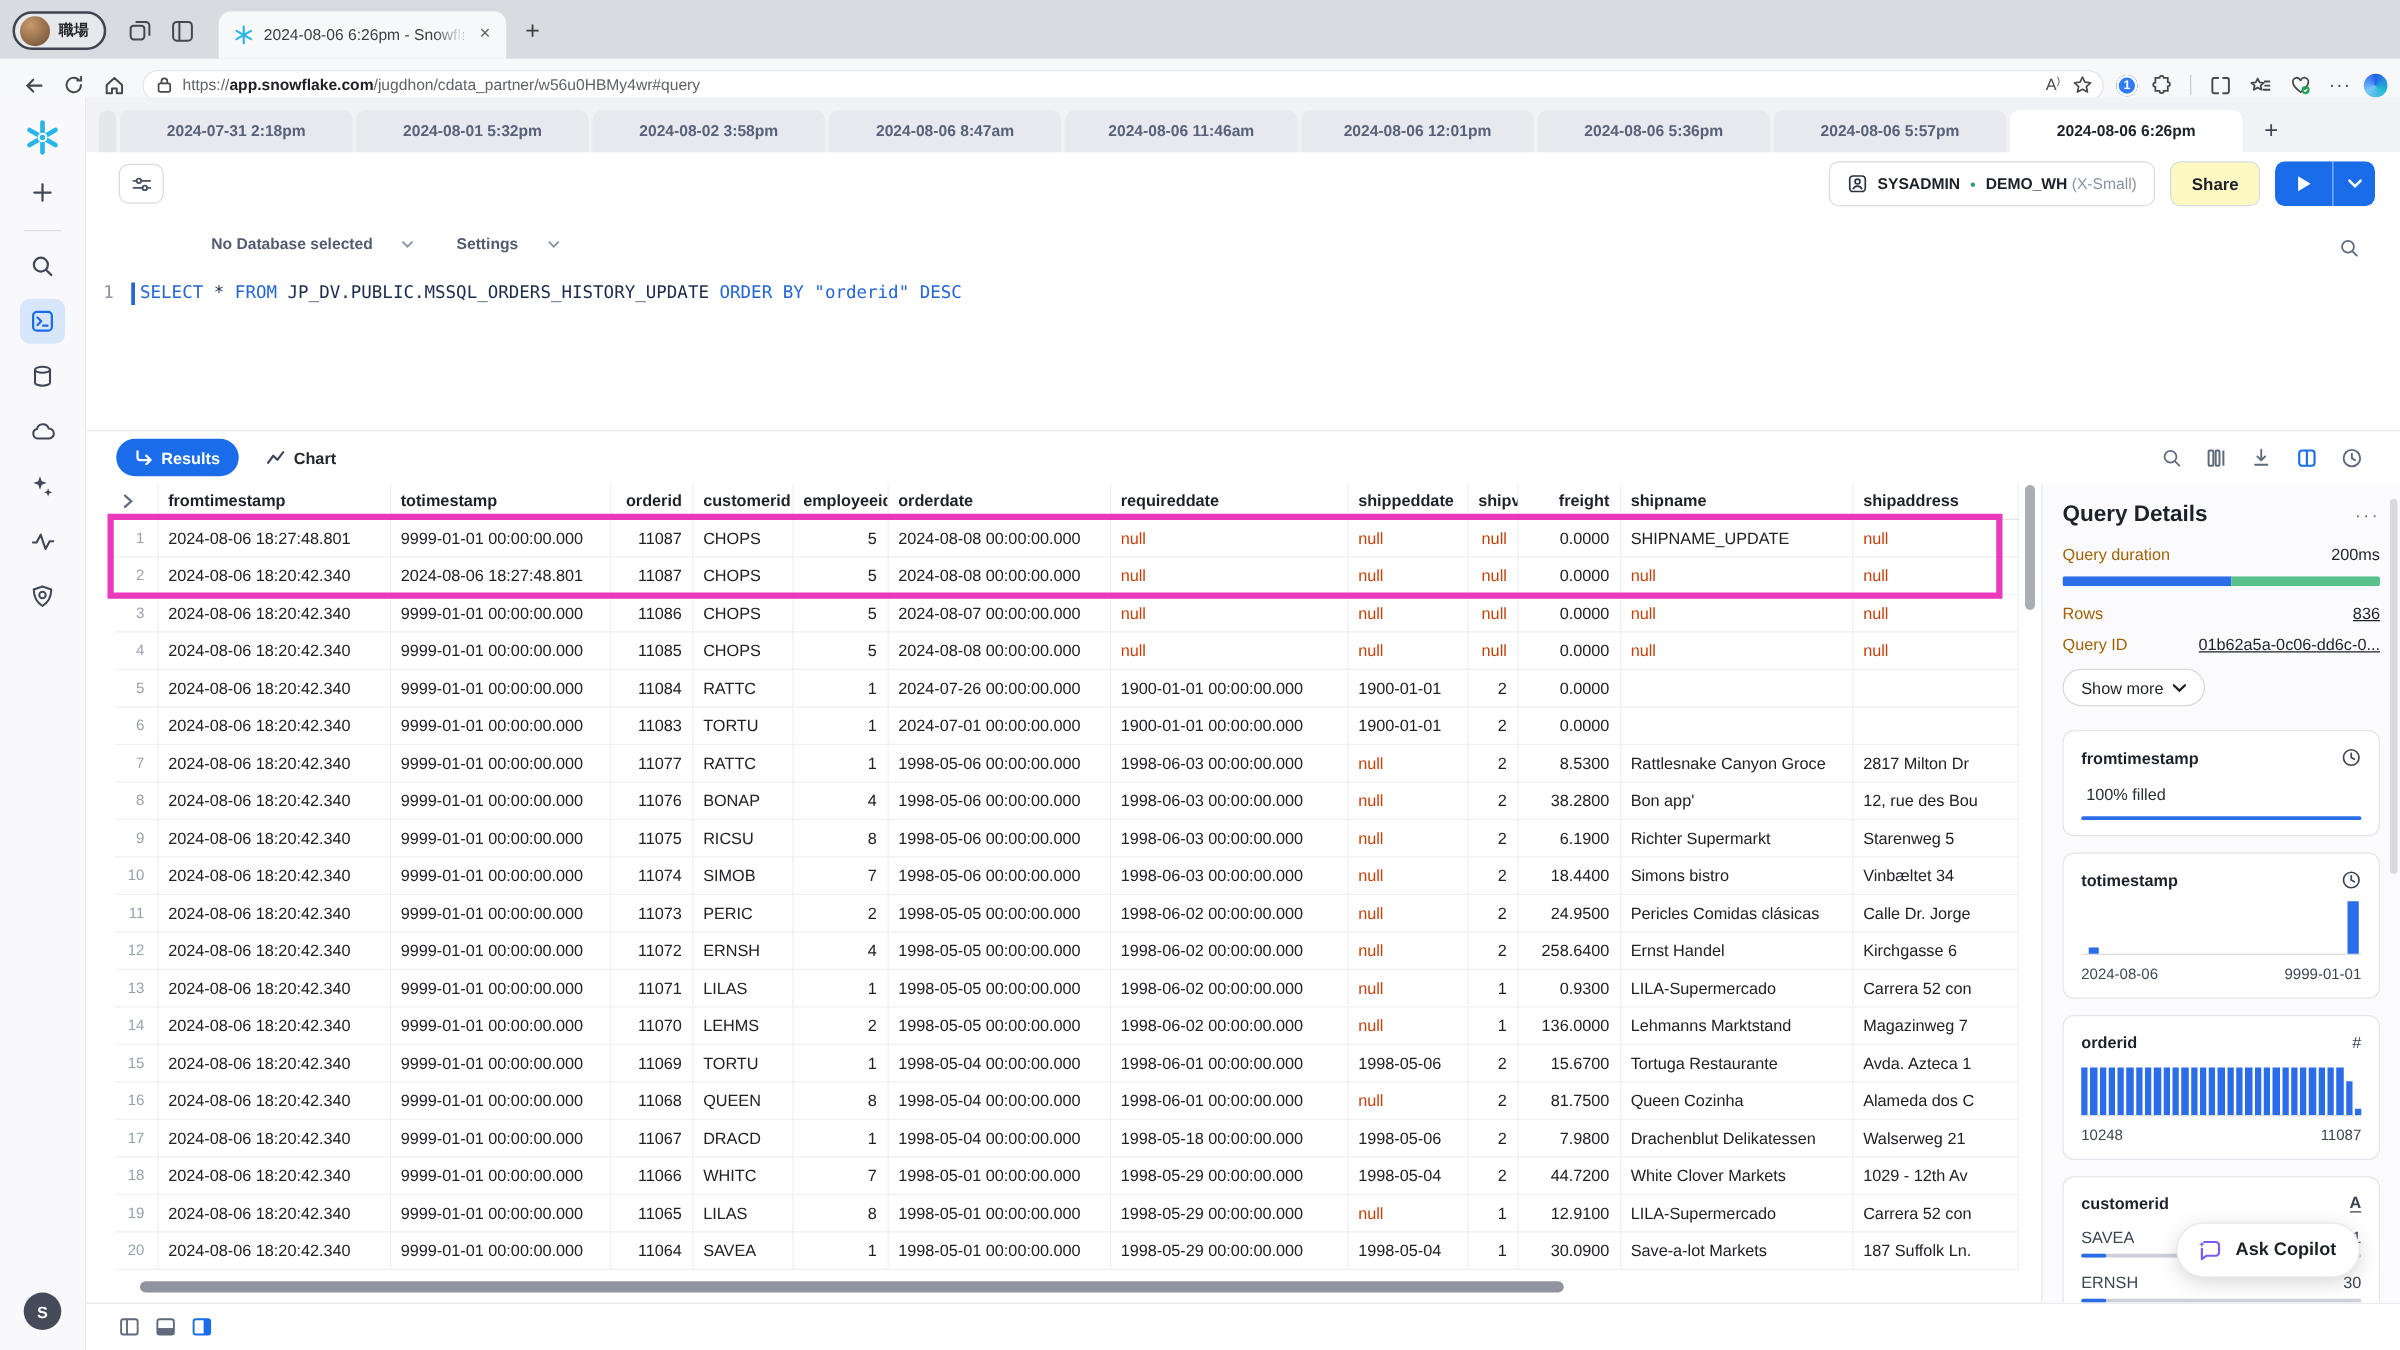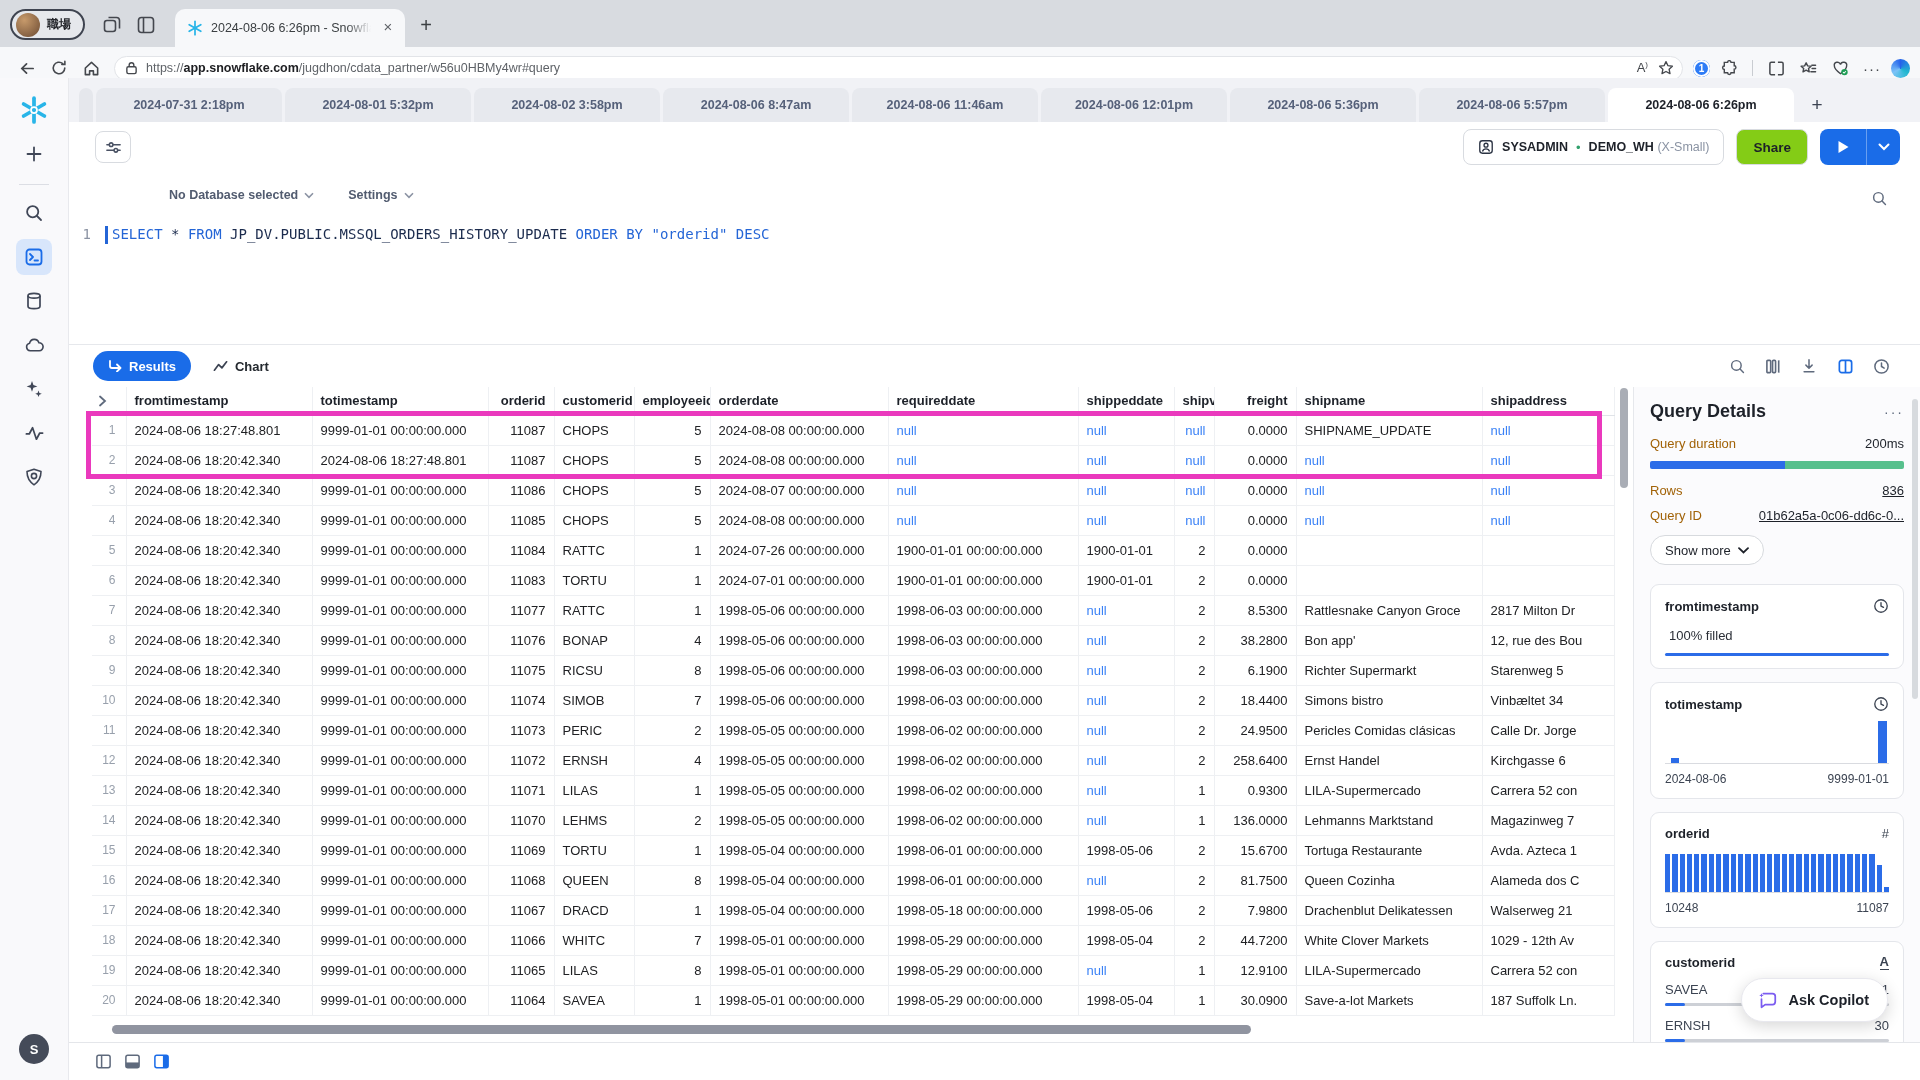--- a/index.html
+++ b/index.html
@@ -55,29 +55,29 @@
 
   
   .ws-toolbar { height:50px; background:#fff; display:flex; align-items:center; padding:0 20px 0 26px; }
   .tool-btn { width:36px; height:32px; border:1px solid #d8dbe0; border-radius:8px; display:flex; align-items:center; justify-content:center; color:#4a5264; }
   .ws-toolbar .spacer { flex:1; }
   .context-pill { height:36px; border:1px solid #d8dbe0; border-radius:8px; display:flex; align-items:center; gap:8px; padding:0 14px; margin-right:12px; }
   .context-pill .role { font-size:12.5px; font-weight:bold; color:#1d2129; }
   .context-pill .dot { color:#31a06c; font-size:13px; }
   .context-pill .wh { font-size:12.5px; font-weight:bold; color:#1d2129; }
   .context-pill .wh-size { color:#8a93a3; font-weight:normal; }
-  .share-btn { height:36px; border:1px solid #d8dbe0; border-radius:8px; background:#84cc16; padding:0 16px; font-size:13.5px; font-weight:bold; color:#1d2129; display:flex; align-items:center; margin-right:12px; }
+  .share-btn { height:36px; border:1px solid #d8dbe0; border-radius:8px; background:#fef9c3; padding:0 16px; font-size:13.5px; font-weight:bold; color:#1d2129; display:flex; align-items:center; margin-right:12px; }
   .run-group { height:36px; display:flex; border-radius:8px; overflow:hidden; }
   .run-btn { width:46px; background:#1a6ce8; display:flex; align-items:center; justify-content:center; }
   .run-caret { width:34px; background:#1a6ce8; border-left:1px solid rgba(255,255,255,.35); display:flex; align-items:center; justify-content:center; }
 
   
   .editor { height:172px; background:#fff; position:relative; }
   .editor-controls { display:flex; align-items:center; gap:34px; padding:16px 0 0 100px; }
-  .ed-select { display:flex; align-items:center; gap:6px; font-size:12.5px; font-weight:bold; color:#525c70; }
+  .ed-select { display:flex; align-items:center; gap:23px; font-size:12.5px; font-weight:bold; color:#525c70; }
   .editor-search { position:absolute; right:32px; top:18px; color:#5f6a7d; }
   .code-row { display:flex; margin-top:24px; font-family:"DejaVu Sans Mono","Liberation Mono",monospace; font-size:14px; }
   .gutter { width:36px; text-align:right; padding-right:14px; color:#8b93a3; }
   .caret-bar { width:3px; height:18px; background:#2465d6; margin-right:4px; }
   .code-line { display:flex; white-space:pre; }
   .tok-kw { color:#2465d6; }
   .tok-plain { color:#1b2b4d; }
   .tok-str { color:#2465d6; }
 
   
@@ -88,21 +88,21 @@
   .rt-spacer { flex:1; }
   .rt-icon { width:30px; height:30px; display:flex; align-items:center; justify-content:center; color:#5f6a7d; margin-left:6px; }
   .rt-icon.active { color:#1a6ce8; }
 
   .results-body { flex:1; display:flex; min-height:0; position:relative; }
   .table-area { flex:1; min-width:0; position:relative; padding-left:23px; overflow:hidden; }
   table.grid { border-collapse:collapse; table-layout:fixed; width:1522px; }
   .grid th { height:28px; font-size:13px; font-weight:bold; text-align:left; padding:0 8px; border-right:1px solid #eef0f3; border-bottom:1px solid #e0e3e8; color:#1d2129; white-space:nowrap; overflow:hidden; background:#fff; }
   .grid td { height:30px; font-size:13px; padding:0 8px; border-right:1px solid #eef0f3; border-bottom:1px solid #eef0f3; white-space:nowrap; overflow:hidden; color:#202124; }
   .grid th.r, .grid td.r { text-align:right; }
-  .grid td.null { color:#3b82f6;margin-left:37px; }
+  .grid td.null { color:#c2410c;margin-left:37px; }
   .grid td.rownum, .grid th.rownum { color:#98a0ac; text-align:right; padding-right:10px; border-right:1px solid #eef0f3; font-size:12px; }
   .grid th.rownum { text-align:left; padding-left:6px; }
   .highlight-box { position:absolute; left:17px; top:24px; width:1516px; height:68px; border:5px solid #ea39bd; pointer-events:none; z-index:5; }
   .h-scroll-thumb { position:absolute; left:43px; bottom:8px; width:1139px; height:9px; background:#9094a0; border-radius:5px; }
   .v-scroll-thumb { position:absolute; right:5px; top:1px; width:8px; height:100px; background:#a9adb5; border-radius:4px; }
 
   
   .details { width:287px; flex-shrink:0; border-left:1px solid #e6e8ec; background:#fbfbfd; padding:14px 16px 0; position:relative; overflow:hidden; }
   .dp-head { display:flex; align-items:center; justify-content:space-between; margin-bottom:14px; }
   .dp-title { font-size:18px; font-weight:bold; }

